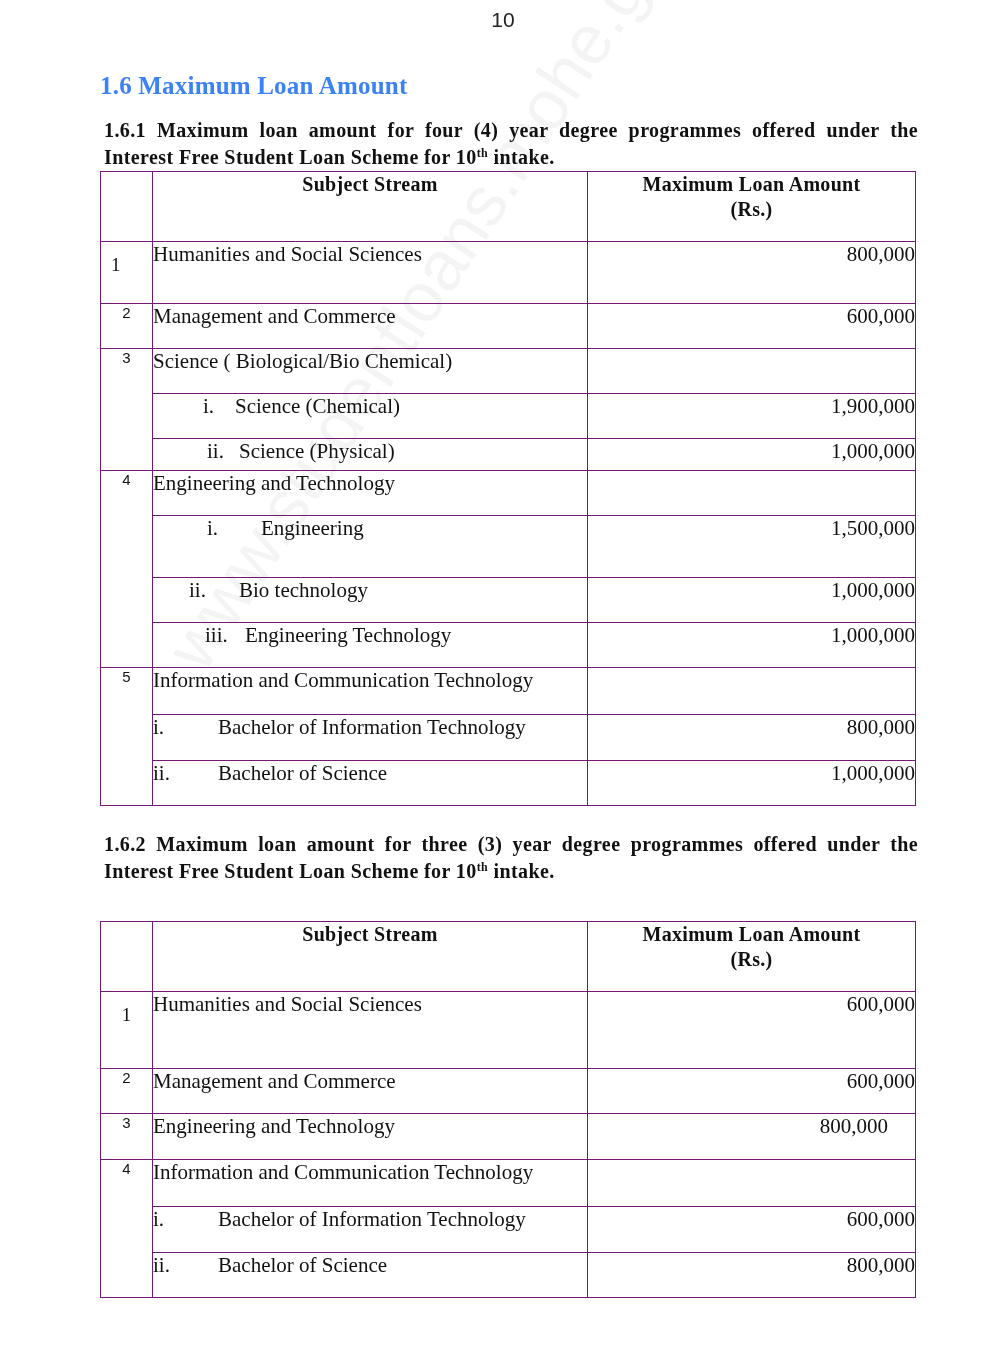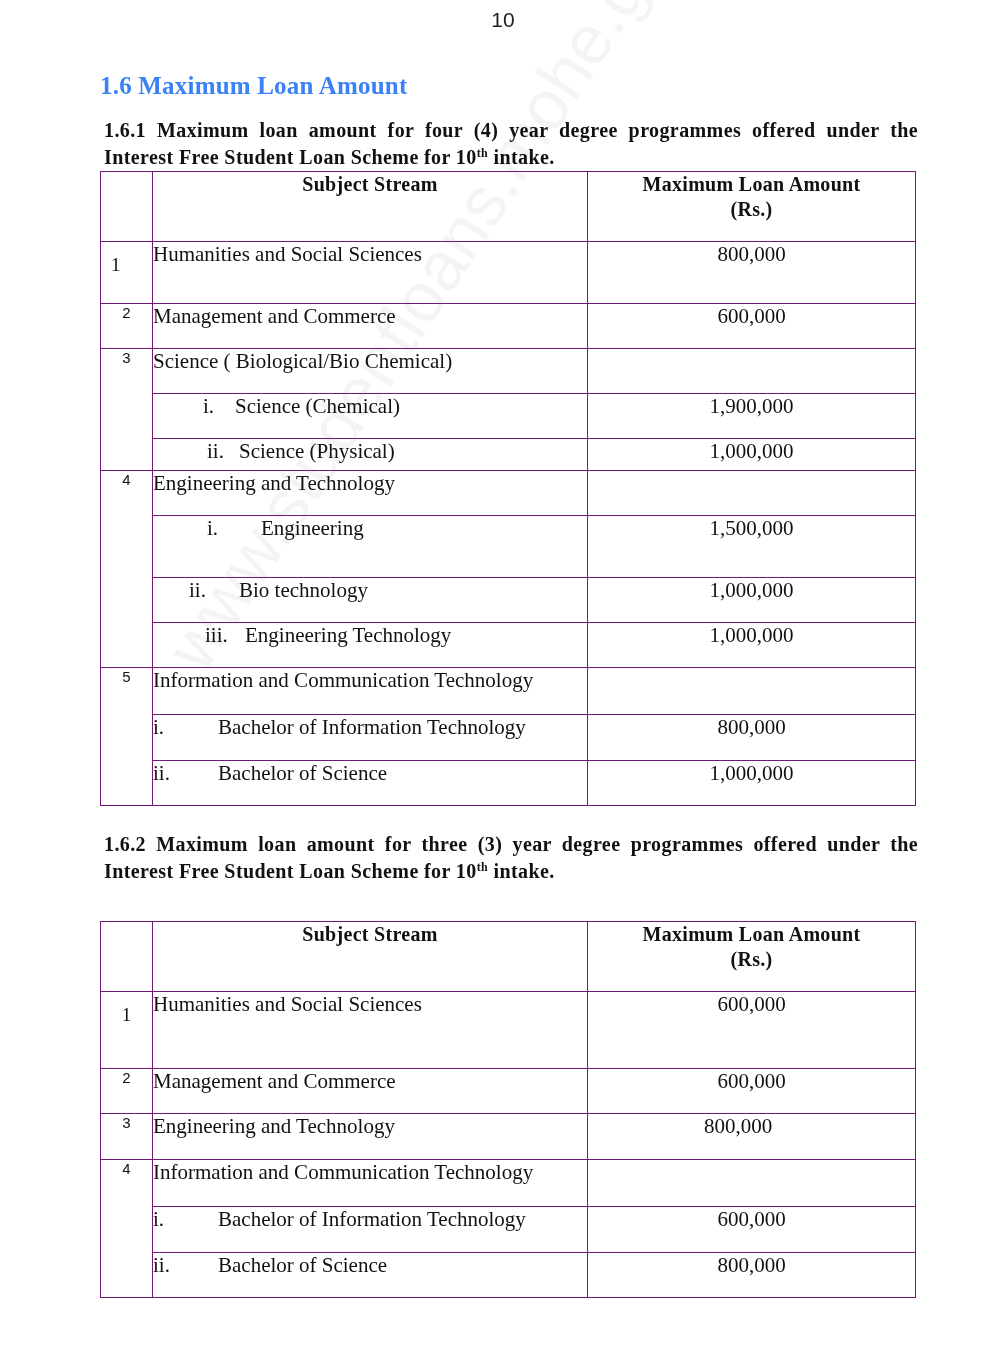--- a/index.html
+++ b/index.html
@@ -42,21 +42,21 @@
     th.h-sub, th.h-amt {
       font-weight: bold; font-size: 20px; text-align: center; padding-top: 10px;
       letter-spacing: 0.3px; line-height: 25px;
     }
     td.num {
       text-align: center; font-family: "Liberation Sans", sans-serif;
       font-size: 15px; padding-top: 14px;
     }
     td.num.serif { font-family: "Liberation Serif", serif; font-size: 19px; text-align: left; padding-left: 10px; padding-top: 12px; }
     td.sub { padding-left: 20px; padding-top: 10px; margin-top: 48px; }
-    td.amt { text-align: center; padding-right: 21px; padding-top: 10px; }
+    td.amt { text-align: right; padding-right: 21px; padding-top: 10px; }
 
     .watermark {
       position: absolute; left: 150px; top: 640px; width: 900px;
       transform: rotate(-57deg); transform-origin: left top;
       font-family: "Liberation Sans", sans-serif; font-size: 70px;
       color: rgba(0,0,0,0.045); white-space: nowrap; pointer-events: none;
     }
   </style>
 </head>
 <body>

